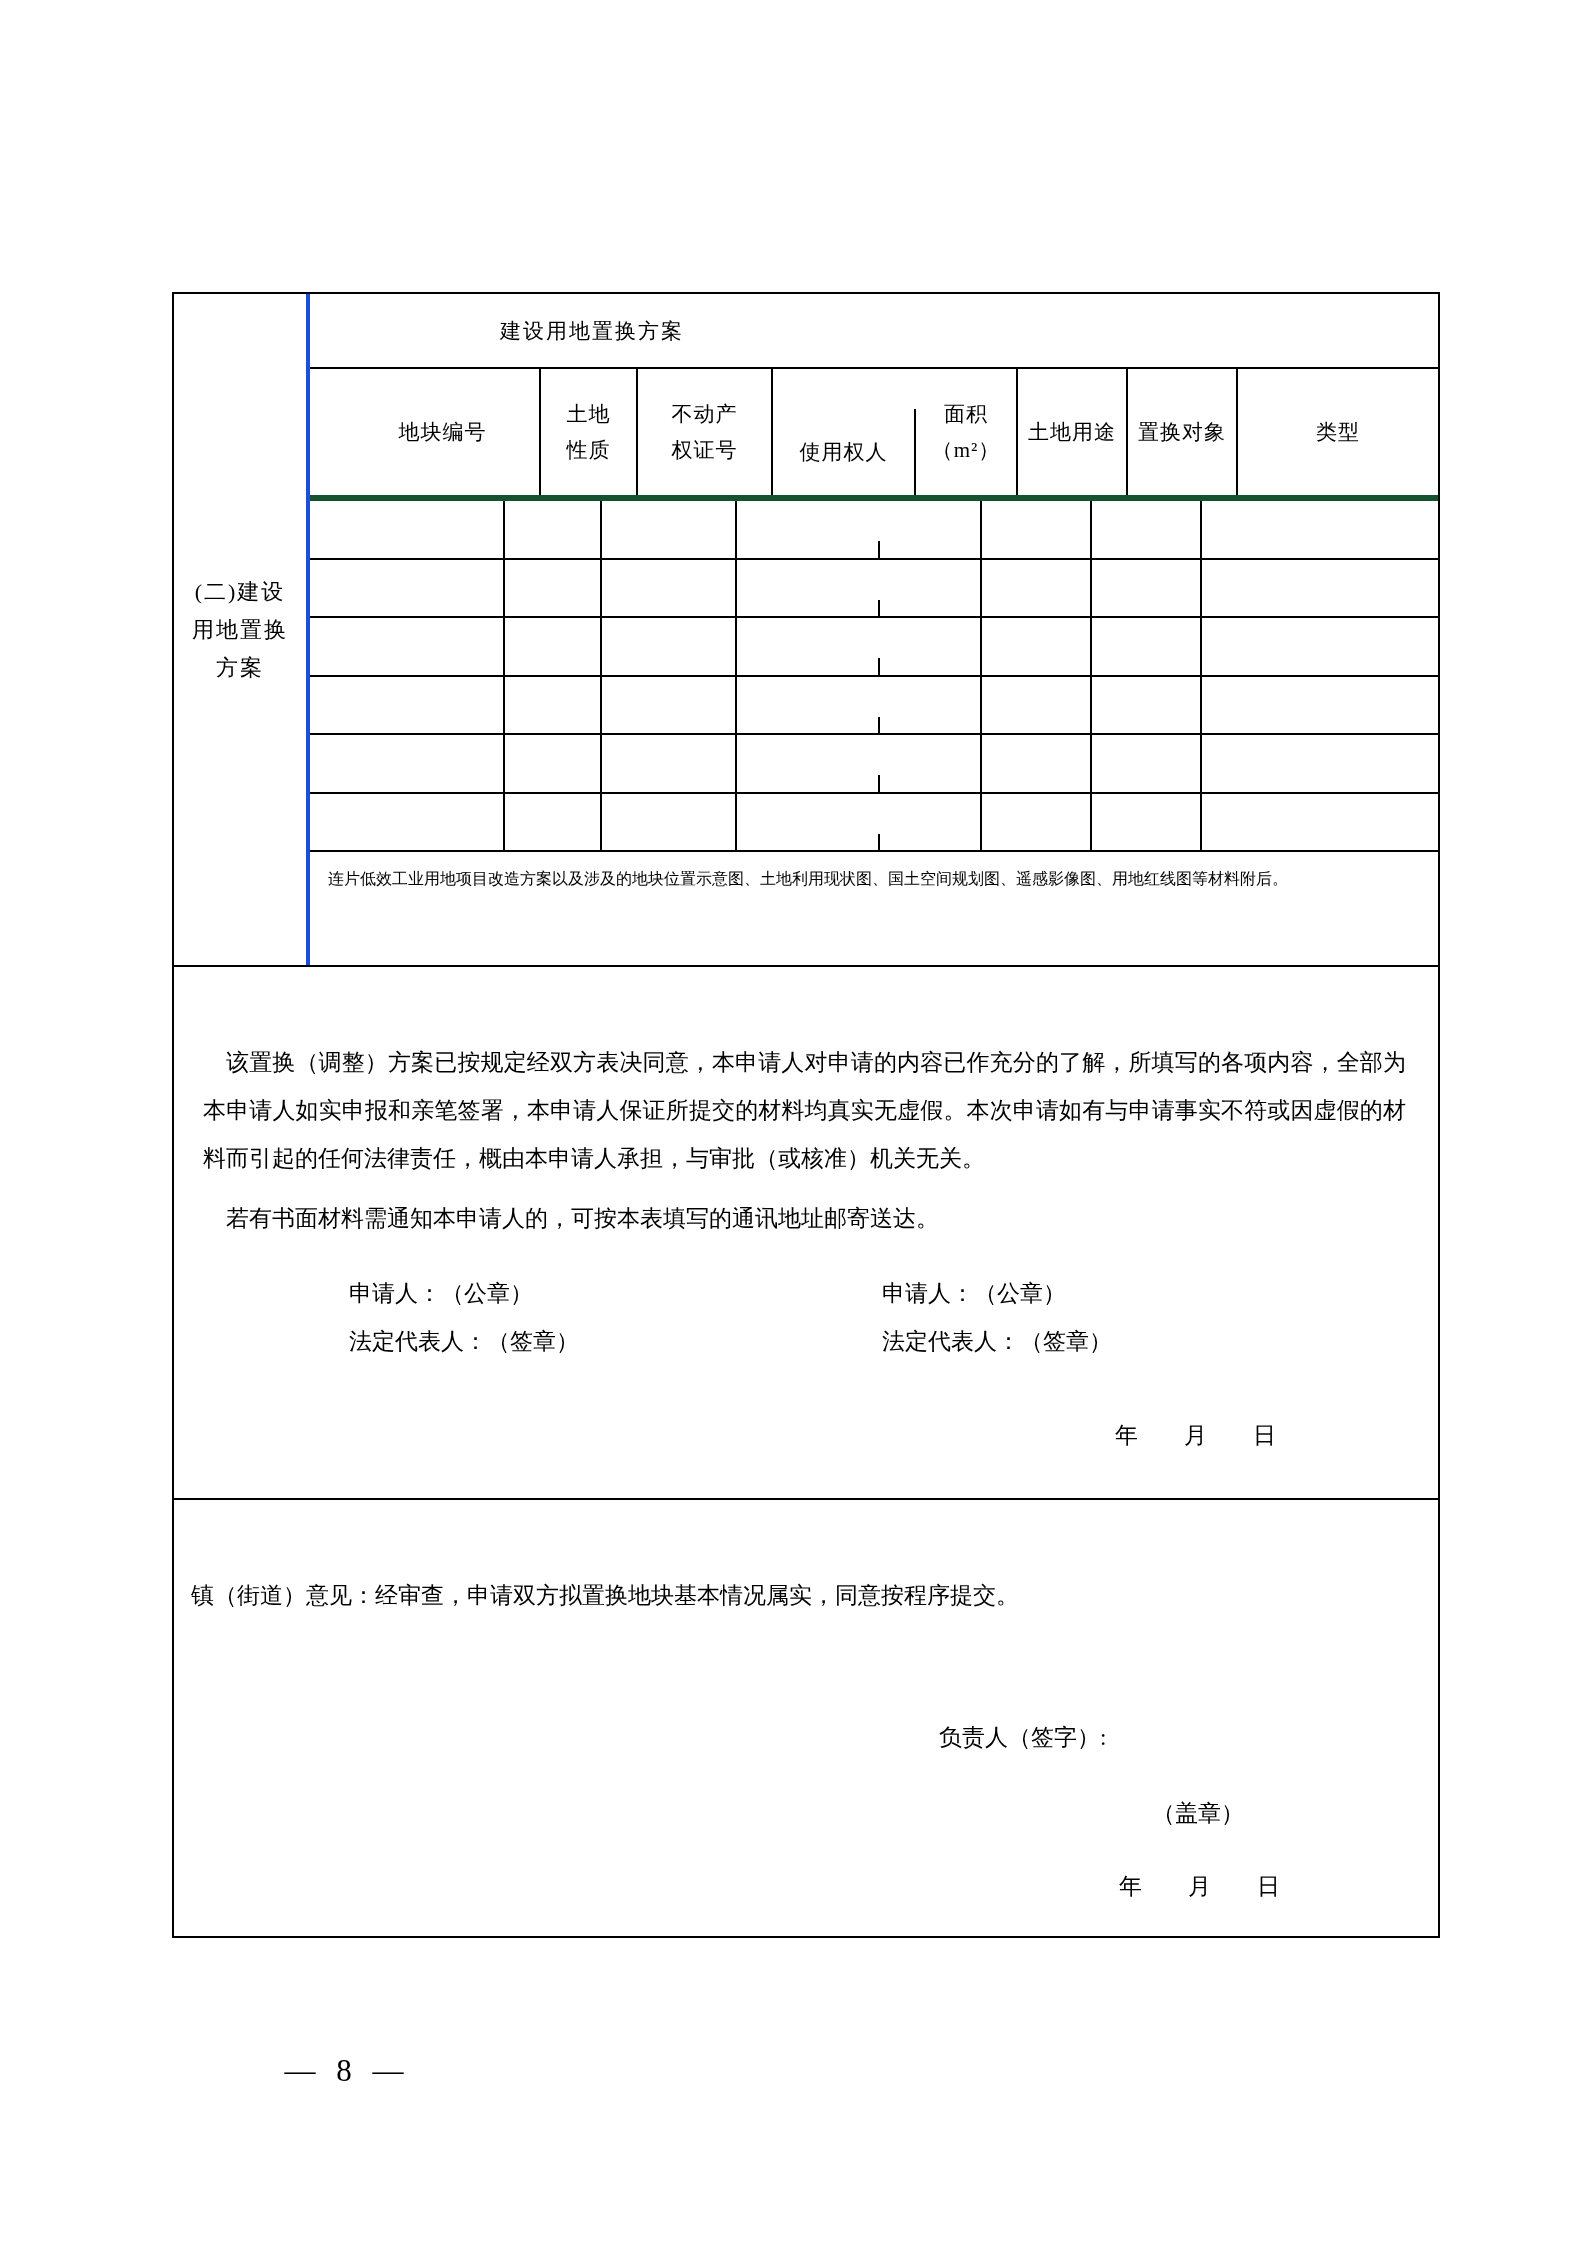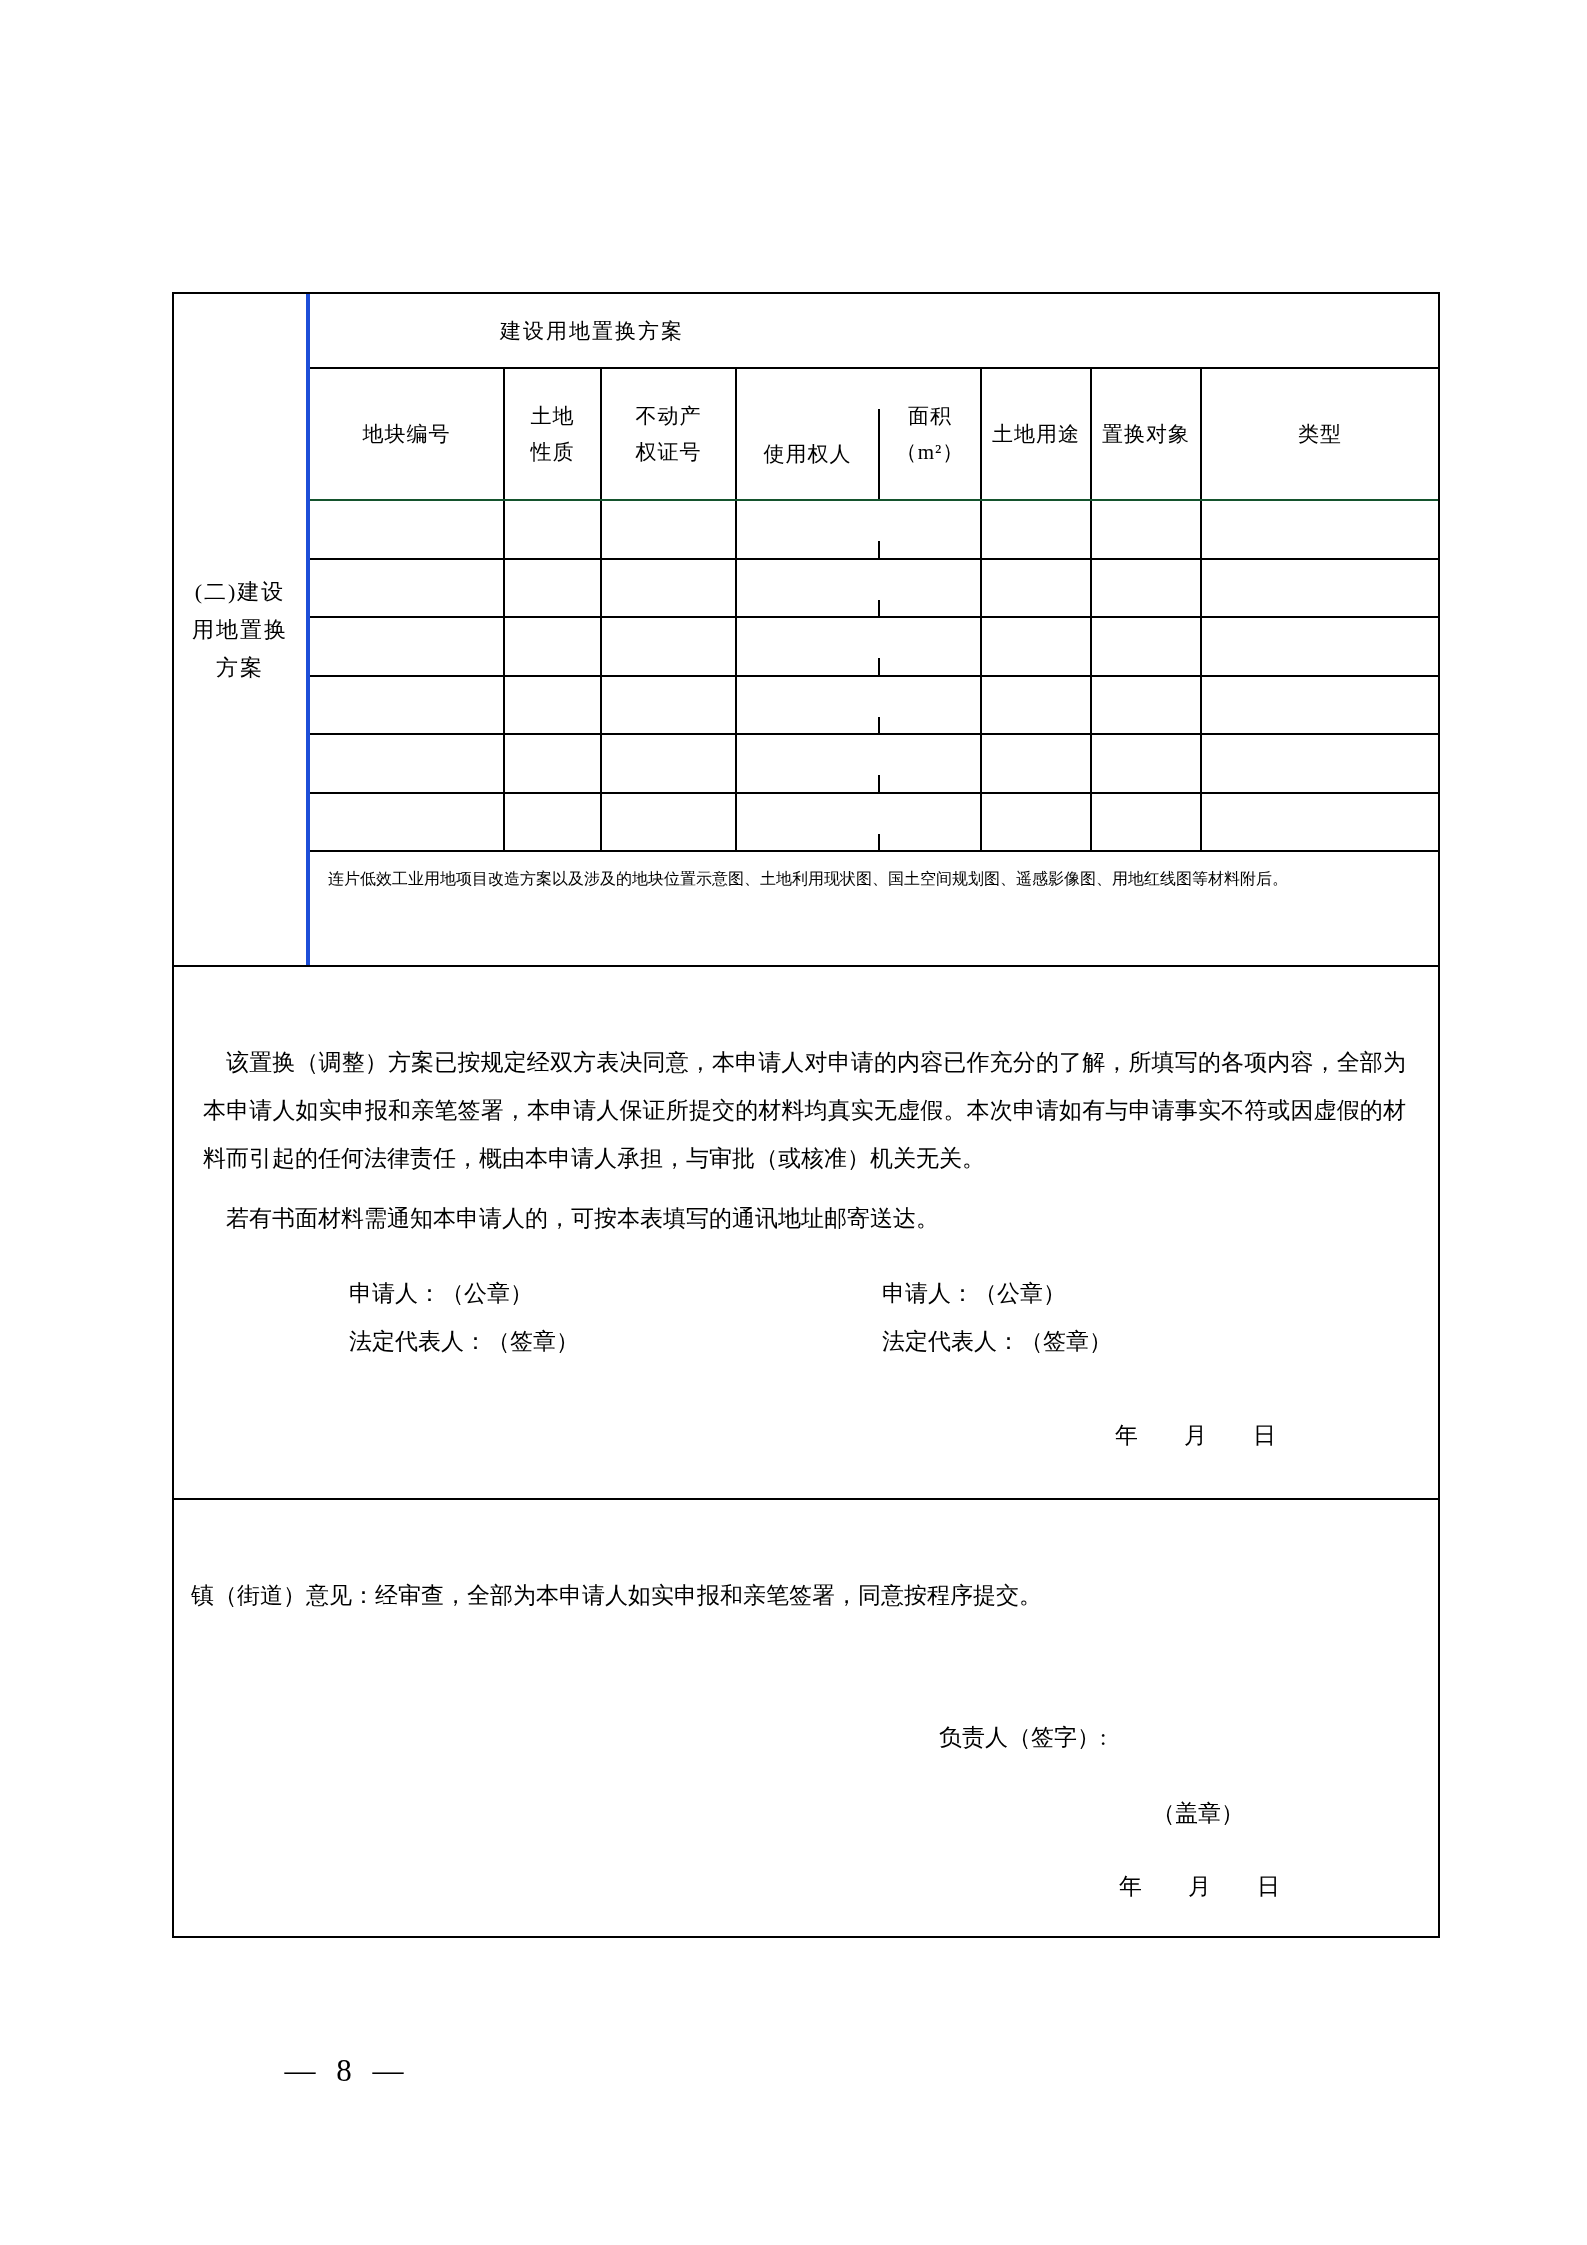--- a/index.html
+++ b/index.html
@@ -29,21 +29,21 @@
     font-size: 22px; line-height: 38px; letter-spacing: 2px;
     white-space: pre-line;
   }
   .content-col { flex: 1; display: flex; flex-direction: column; min-width: 0; }
   .title-row { height: 75px; border-bottom: 2px solid #000; position: relative; }
   .title-row .title {
     position: absolute; left: 282px; top: 50%;
     transform: translate(-50%, -50%);
     font-size: 21px; letter-spacing: 2px; white-space: nowrap;
   }
-  .head-row { height: 132px; display: flex; border-bottom: 2px solid #14532d; }
+  .head-row { height: 132px; display: flex; border-bottom: 6px solid #14532d; padding-left: 36px; }
   .cell {
     border-right: 2px solid #000;
     display: flex; align-items: center; justify-content: center;
     text-align: center; white-space: pre-line;
     font-size: 21px; line-height: 36px; letter-spacing: 1px;
     min-width: 0;
   }
   .cell:last-child { border-right: none; }
   .c0 { width: 195px; } .c1 { width: 97px; }  .c2 { width: 135px; }
   .c3 { width: 143px; margin-top: 40px; } .c4 { width: 102px; } .c5 { width: 110px; }
@@ -199,21 +199,21 @@
     <p class="para">若有书面材料需通知本申请人的，可按本表填写的通讯地址邮寄送达。</p>
 
     <span class="tag sig-app-left">申请人：（公章）</span>
     <span class="tag sig-app-right">申请人：（公章）</span>
     <span class="tag sig-legal-left">法定代表人：（签章）</span>
     <span class="tag sig-legal-right">法定代表人：（签章）</span>
     <span class="tag date-b">年　　月　　日</span>
   </div>
 
   <div class="boxC">
-    <p class="opinion-text">镇（街道）意见：经审查，全部为本申请人如实申报和亲笔签署，同意按程序提交。</p>
+    <p class="opinion-text">镇（街道）意见：经审查，申请双方拟置换地块基本情况属实，同意按程序提交。</p>
     <span class="tag sig-head">负责人（签字）:</span>
     <span class="tag sig-seal">（盖章）</span>
     <span class="tag date-c">年　　月　　日</span>
   </div>
 
   <div class="page-number">— 8 —</div>
 
 </div>
 
 </body></html>

